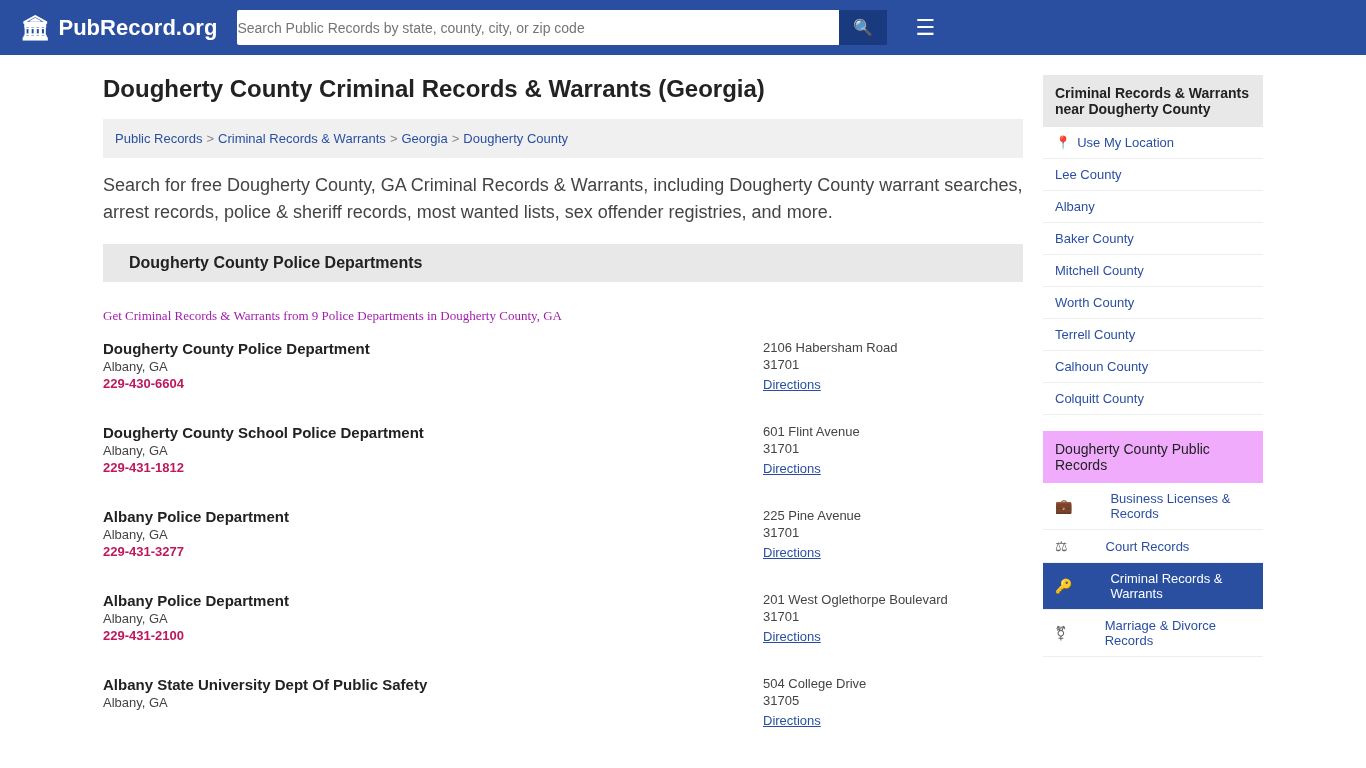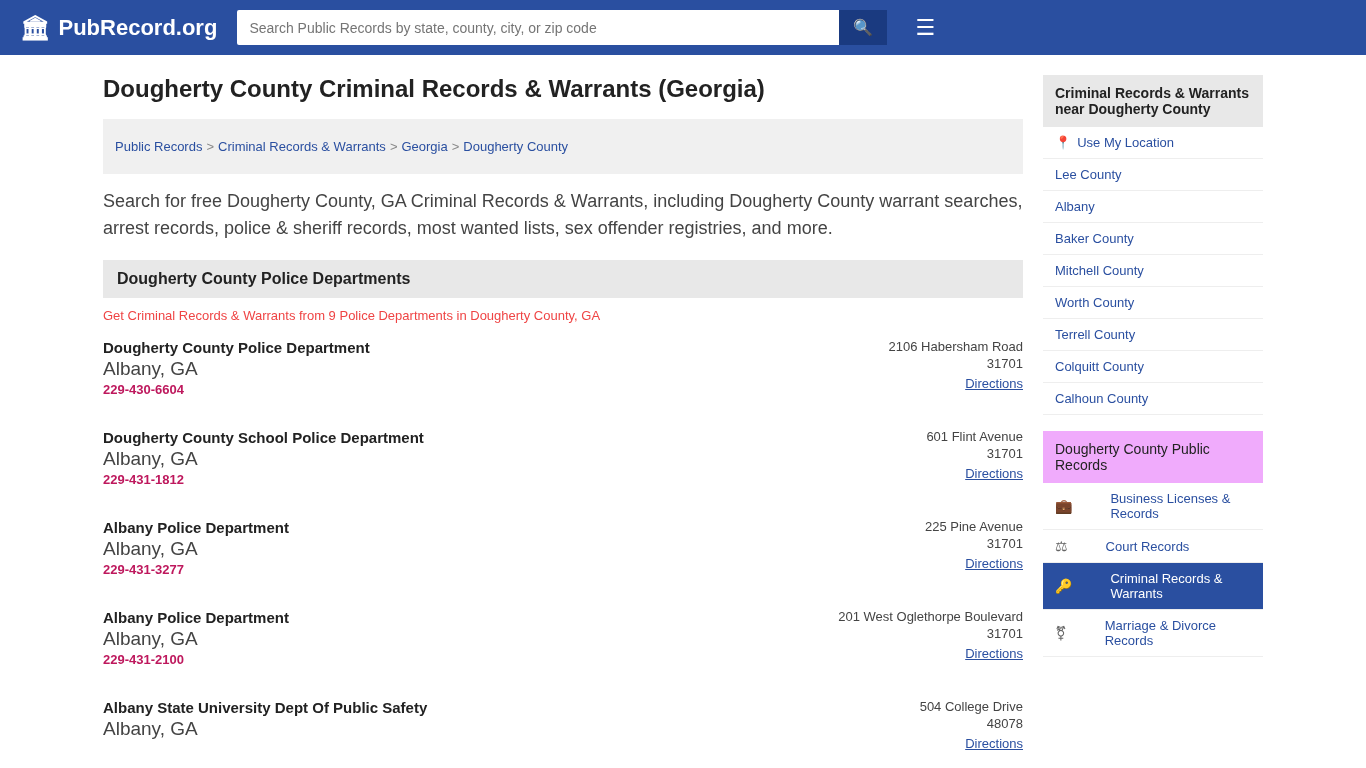--- a/index.html
+++ b/index.html
@@ -26,21 +26,21 @@
     .header-logo-icon {
       font-size: 24px;
     }
     .search-bar {
       flex: 1;
       display: flex;
       max-width: 650px;
     }
     .search-input {
       flex: 1;
-      padding: 8px 12px;
+      padding: 8px 0;
       font-size: 14px;
       border: none;
       outline: none;
       border-radius: 2px 0 0 2px;
     }
     .search-button {
       background: #1a3a80;
       border: none;
       color: #fff;
       padding: 8px 14px;
@@ -72,21 +72,21 @@
     .page-title {
       font-size: 24px;
       font-weight: bold;
       color: #222;
       margin-bottom: 16px;
     }
 
     
     .breadcrumb {
       background: #f0f0f0;
-      padding: 20px 12px;
+      padding: 12px 12px;
       font-size: 13px;
       color: #555;
       margin-bottom: 14px;
       display: flex;
       align-items: center;
       gap: 4px;
       flex-wrap: wrap;
     }
     .breadcrumb a {
       color: #2a4fa0;
@@ -97,63 +97,64 @@
     .description {
       font-size: 18px;
       color: #444;
       margin-bottom: 18px;
       line-height: 1.5;
     }
 
     
     .section-heading {
       background: #e8e8e8;
-      padding: 10px 14px;
+      padding: 10px 26px;
       font-size: 16px;
       font-weight: bold;
       color: #222;
-      margin-bottom: 10px;
+      margin-bottom: 26px;
     }
 
     .section-subtext {
       font-size: 13px;
-      color: #ef4444;
+      color: #a21caf;
       margin-bottom: 16px;
+      font-family: Liberation Serif, serif;
     }
 
     
     .dept-entry {
       display: flex;
       margin-bottom: 22px;
       padding-bottom: 10px;
       gap: 31px;
     }
     .dept-info {
       flex: 1;
       min-width: 0;
     }
     .dept-name {
       font-weight: bold;
       font-size: 15px;
       color: #222;
       margin-bottom: 2px;
     }
     .dept-city {
-      font-size: 19px;
+      font-size: 13px;
       color: #444;
       margin-bottom: 2px;
     }
     .dept-phone {
       font-size: 13px;
       font-weight: bold;
       color: #be185d;
     }
     .dept-address-col {
       width: 260px;
-      text-align: right;
+      text-align: left;
       flex-shrink: 0;
     }
     .dept-address {
       font-size: 13px;
       color: #444;
       margin-bottom: 2px;
     }
     .dept-zip {
       font-size: 13px;
       color: #444;
@@ -332,21 +333,21 @@
       </div>
     </div>
         <div class="dept-entry">
       <div class="dept-info">
         <div class="dept-name">Albany State University Dept Of Public Safety</div>
         <div class="dept-city">Albany, GA</div>
 
       </div>
       <div class="dept-address-col">
         <div class="dept-address">504 College Drive</div>
-        <div class="dept-zip">48078</div>
+        <div class="dept-zip">31705</div>
         <a class="directions-link" href="#">Directions</a>
       </div>
     </div>
       </div>
 
   </div>
 
   <div class="sidebar">
 
     <div class="sidebar-section-title">Criminal Records &amp; Warrants near Dougherty County</div>
@@ -354,22 +355,22 @@
       <li class="use-location">
         <span>📍</span>
         <span>Use My Location</span>
       </li>
       <li><a href="#">Lee County</a></li>
       <li><a href="#">Albany</a></li>
       <li><a href="#">Baker County</a></li>
       <li><a href="#">Mitchell County</a></li>
       <li><a href="#">Worth County</a></li>
       <li><a href="#">Terrell County</a></li>
+      <li><a href="#">Calhoun County</a></li>
       <li><a href="#">Colquitt County</a></li>
-      <li><a href="#">Calhoun County</a></li>
     </ul>
 
     <div class="sidebar-section-title2">Dougherty County Public Records</div>
     <ul class="sidebar-public-list">
       <li>
         <span class="item-icon">💼</span>
         <a href="#">Business Licenses &amp; Records</a>
       </li>
       <li>
         <span class="item-icon">⚖</span>

